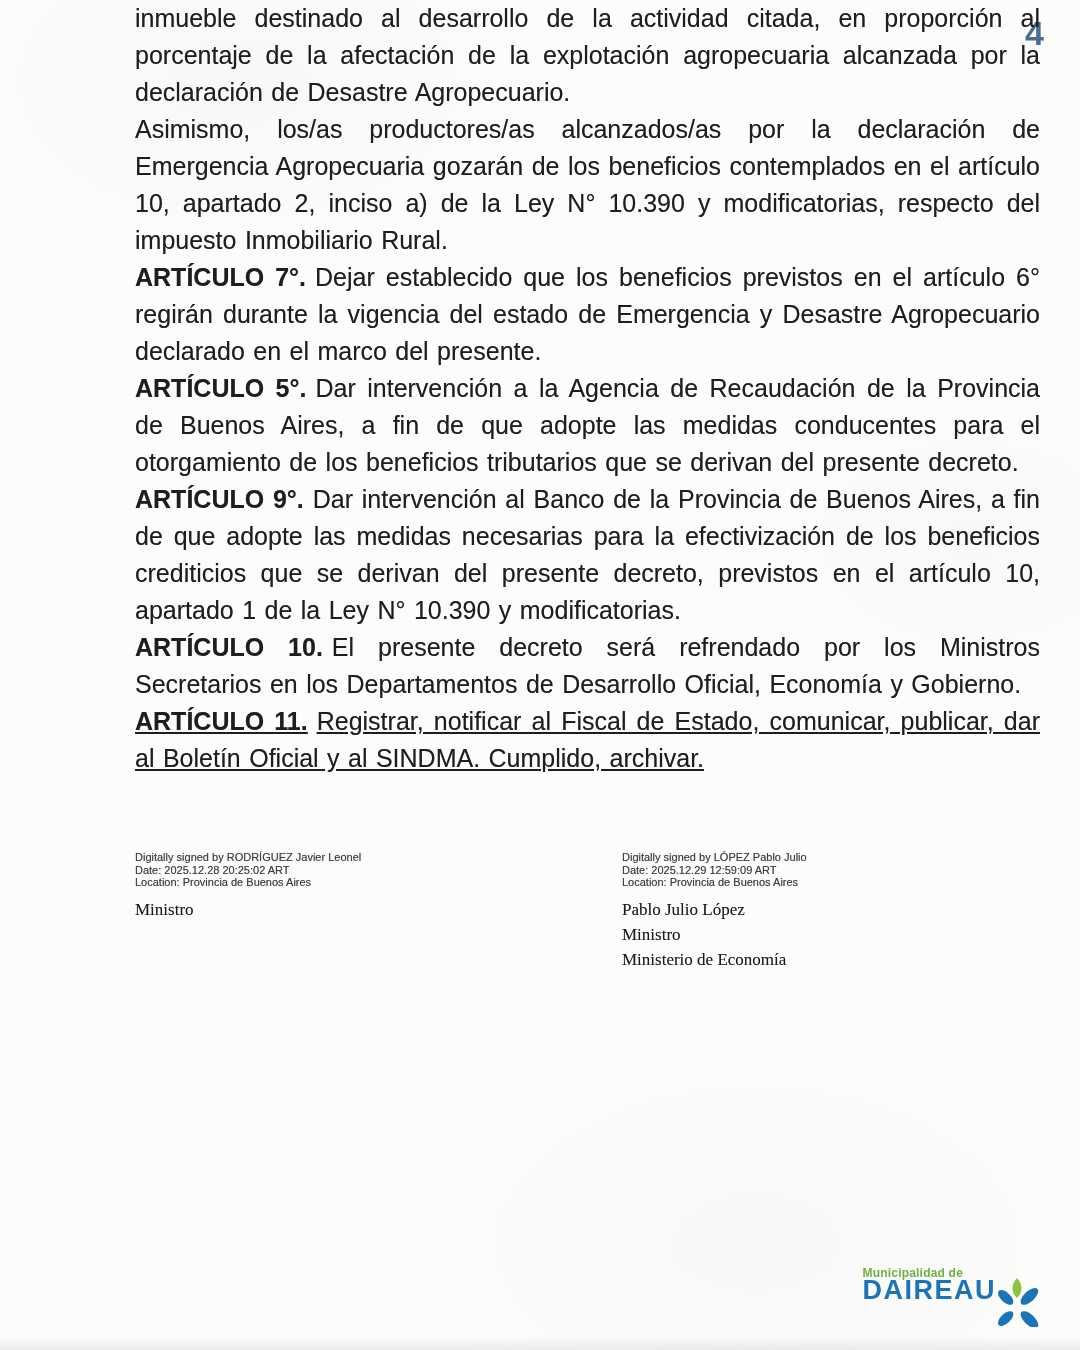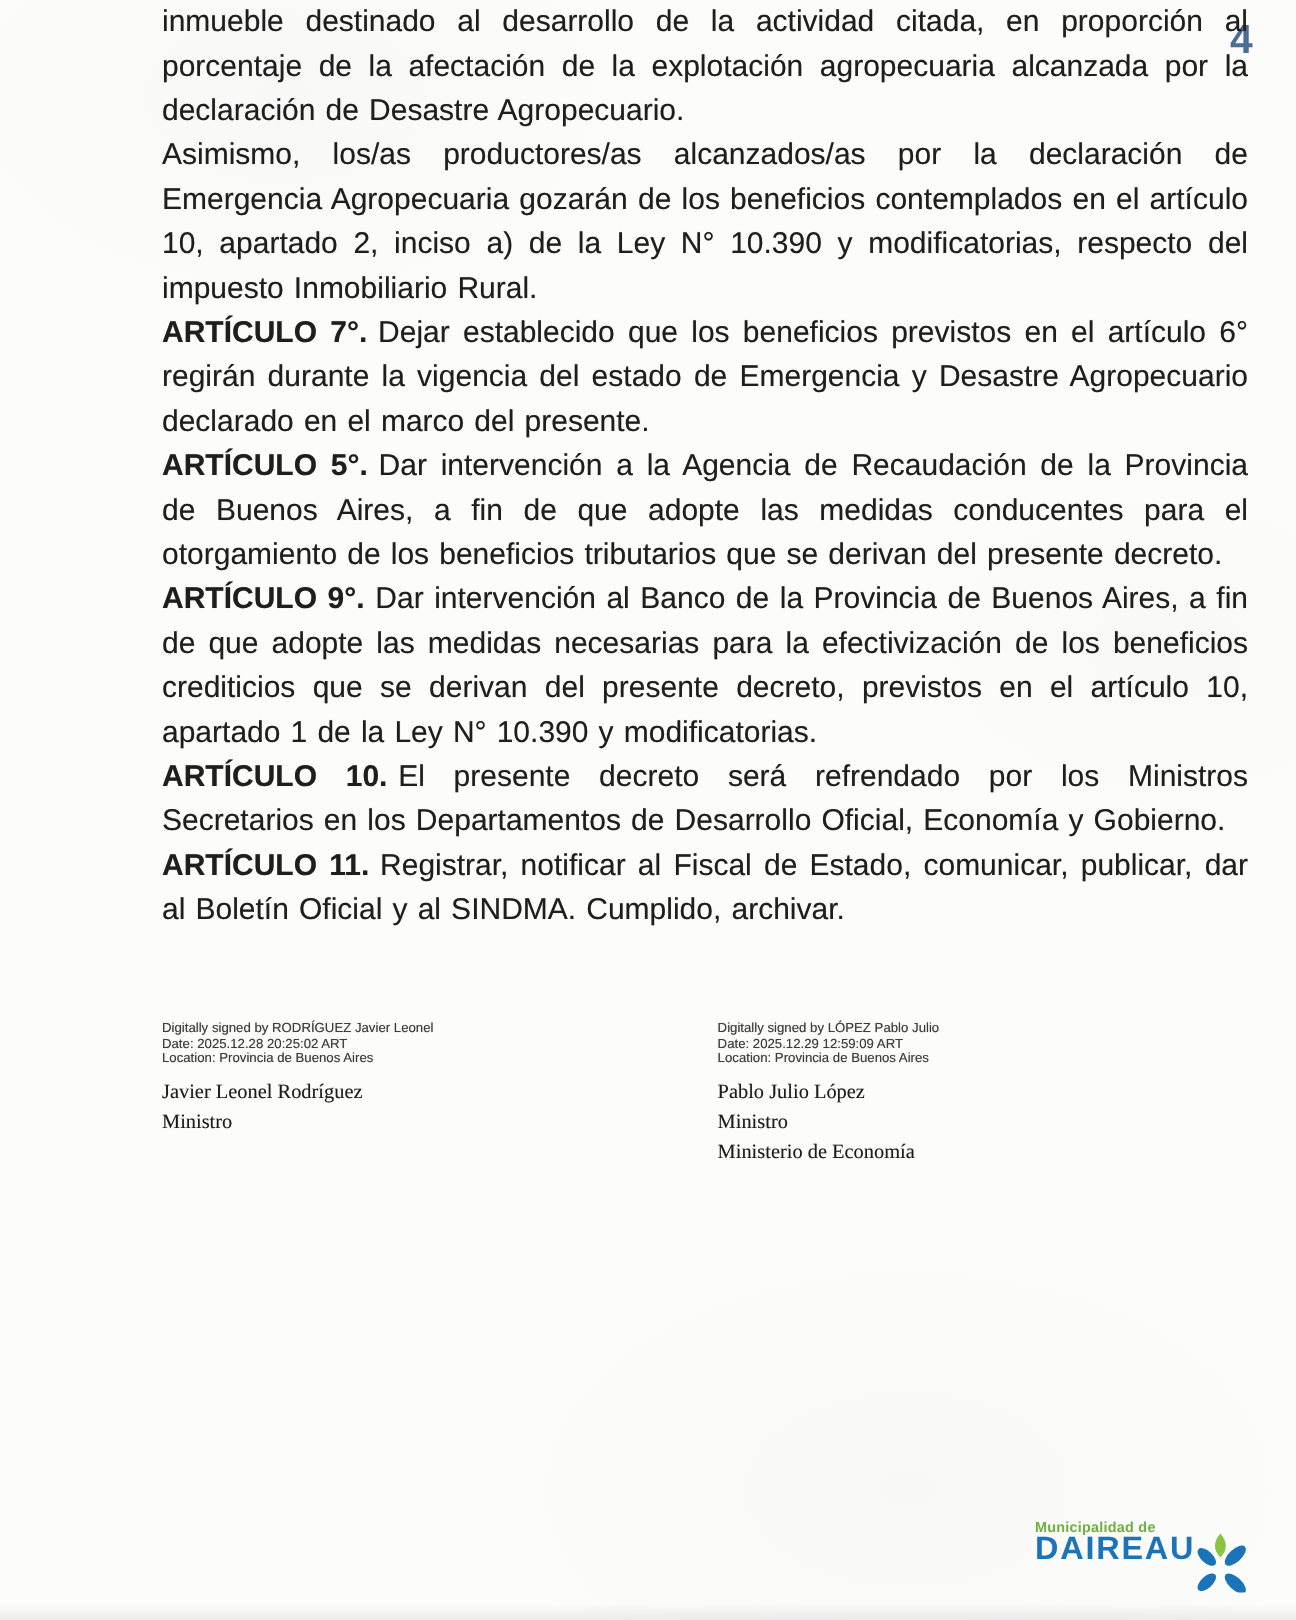--- a/index.html
+++ b/index.html
@@ -39,24 +39,25 @@
     text-shadow: 0 0 0.6px rgba(25,25,25,0.45);
     word-spacing: 1.5px;
   }
   .art-label { font-weight: bold; margin-right: 9px; }
   .p-1  { margin-top: 96px; }
   .p-2  { margin-top: 15px; }
   .p-a7  { margin-top: 49px; }
   .p-a8  { margin-top: 56px; }
   .p-a9  { margin-top: 59px; }
   .p-a10 { margin-top: 55px; }
-  .p-a11 { margin-top: 60px; }
+  .p-a11 { margin-top: 60px; text-decoration: underline; }
   .signatures {
     display: flex;
     margin-top: 74px;
+    gap: 24px;
   }
   .sig-block { width: 463px; }
   .sig-block:last-child { width: auto; }
   .sig-digital {
     font-size: 11px;
     line-height: 12.5px;
     color: #3c3c3c;
     margin-bottom: 8px;
     text-shadow: 0 0 0.7px rgba(60,60,60,0.5);
   }
@@ -121,21 +122,20 @@
 
     <div class="signatures">
 
       <div class="sig-block">
         <div class="sig-digital">
           <div>Digitally signed by RODRÍGUEZ Javier Leonel</div>
           <div>Date: 2025.12.28 20:25:02 ART</div>
           <div>Location: Provincia de Buenos Aires</div>
         </div>
         <div class="sig-name-block">
-          <div>Javier Leonel Rodríguez</div>
           <div>Ministro</div>
         </div>
       </div>
 
       <div class="sig-block">
         <div class="sig-digital">
           <div>Digitally signed by LÓPEZ Pablo Julio</div>
           <div>Date: 2025.12.29 12:59:09 ART</div>
           <div>Location: Provincia de Buenos Aires</div>
         </div>

